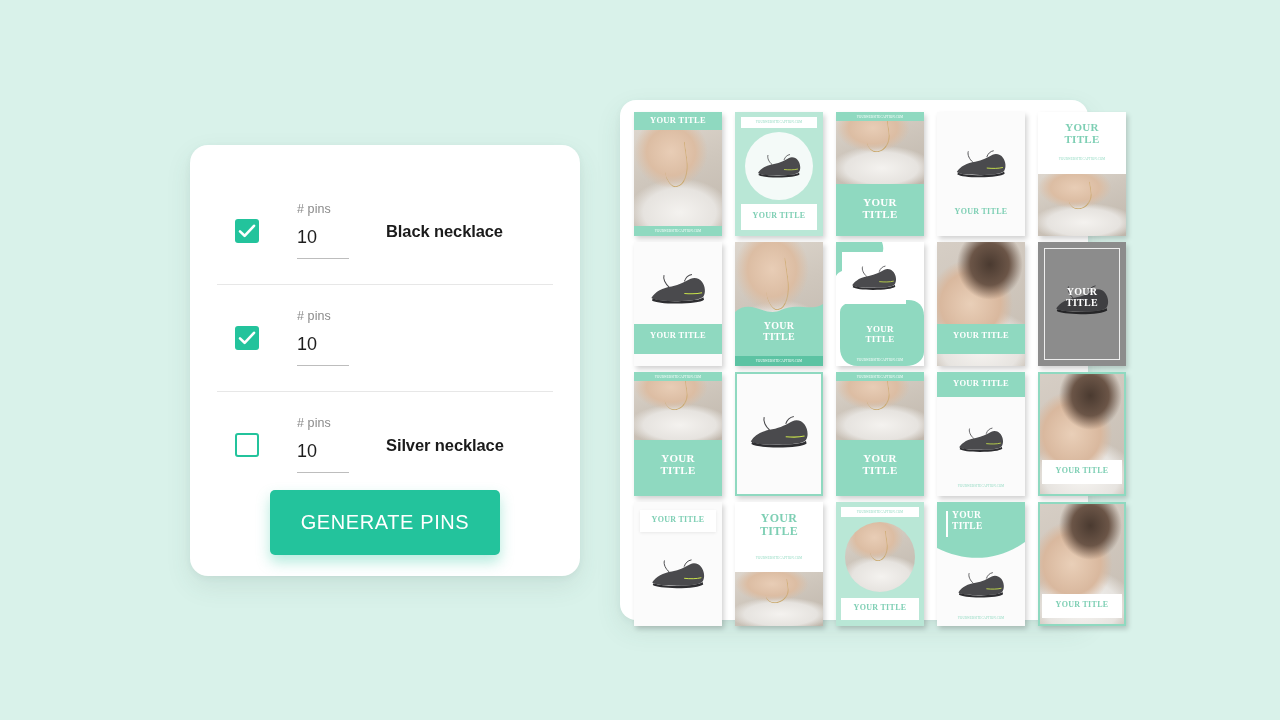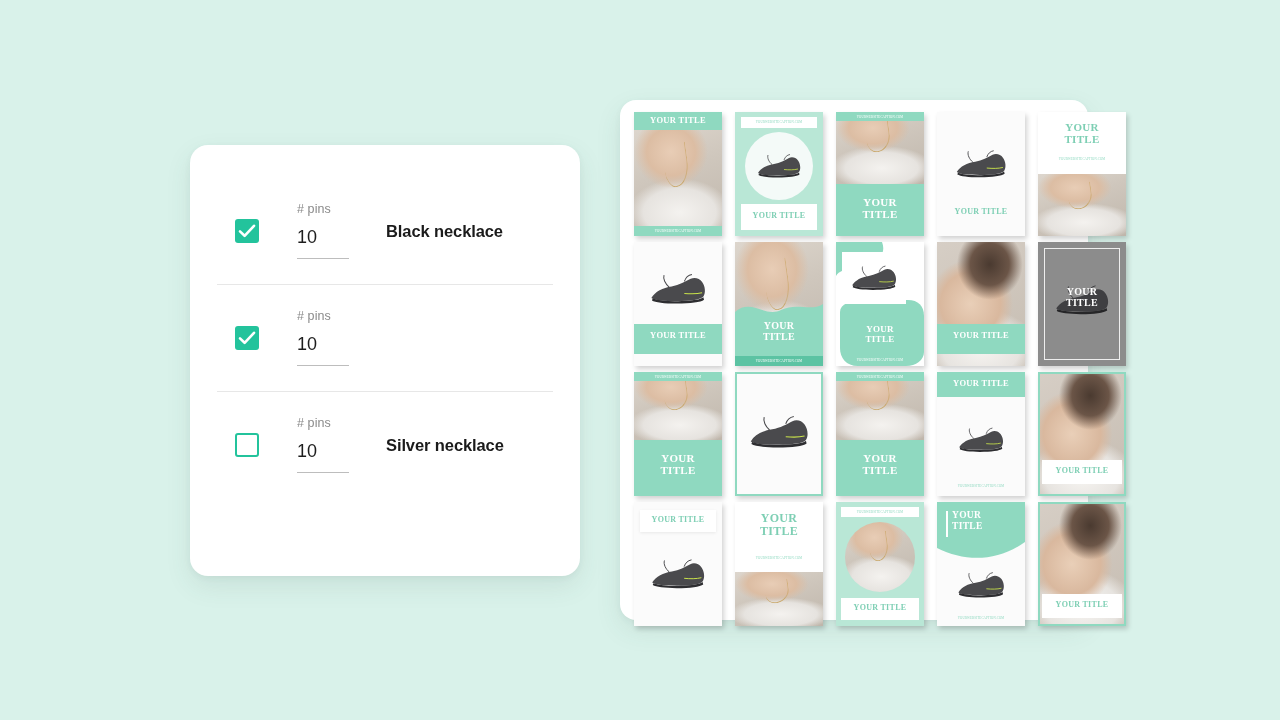--- a/index.html
+++ b/index.html
@@ -140,20 +140,23 @@
         <div class="cbox off"></div>
         <div class="pins">
           <div class="pins-label"># pins</div>
           <div class="pins-val">10</div>
         </div>
         <div class="kw">Silver necklace</div>
       </div>
 
     </div>
 
+    <div class="btn-wrap">
+      <button class="gen-btn">GENERATE PINS</button>
+    </div>
   </div>
 
   <div class="panel">
     <div class="grid">
 
       <div class="pin">
         <div class="ph neck" style="top:16px;height:108px;"></div>
         <div class="mint" style="left:0;top:0;width:100%;height:18px;"></div>
         <div class="tt w" style="top:4px;font-size:8.5px;">YOUR TITLE</div>
         <div class="mint" style="left:0;bottom:0;width:100%;height:10px;"></div>

